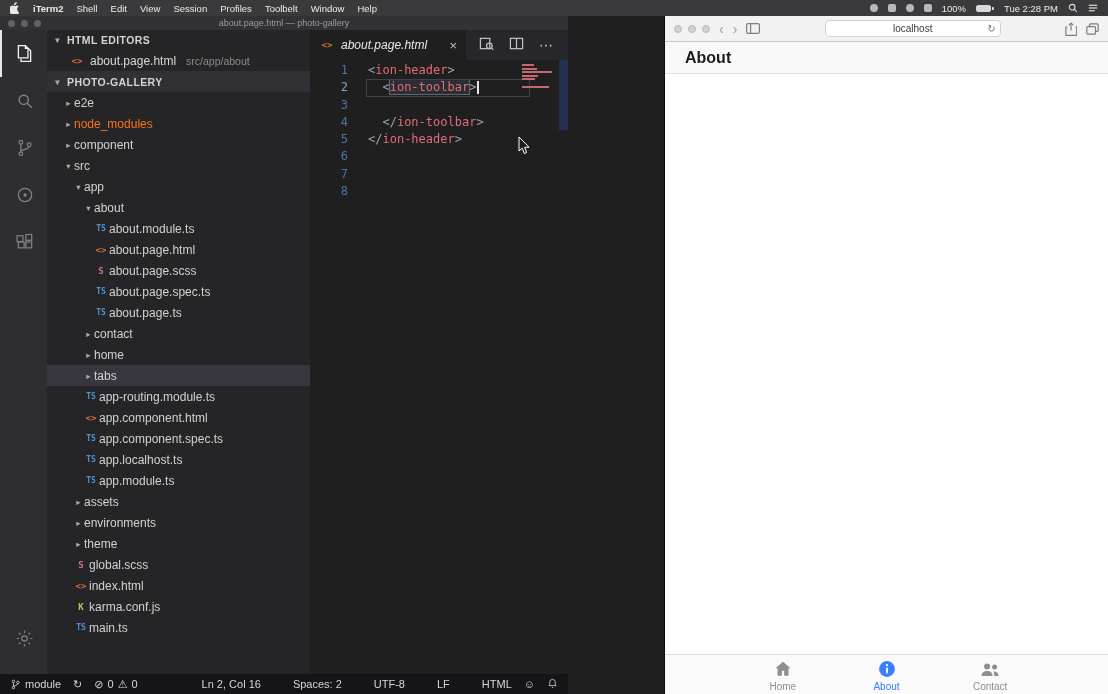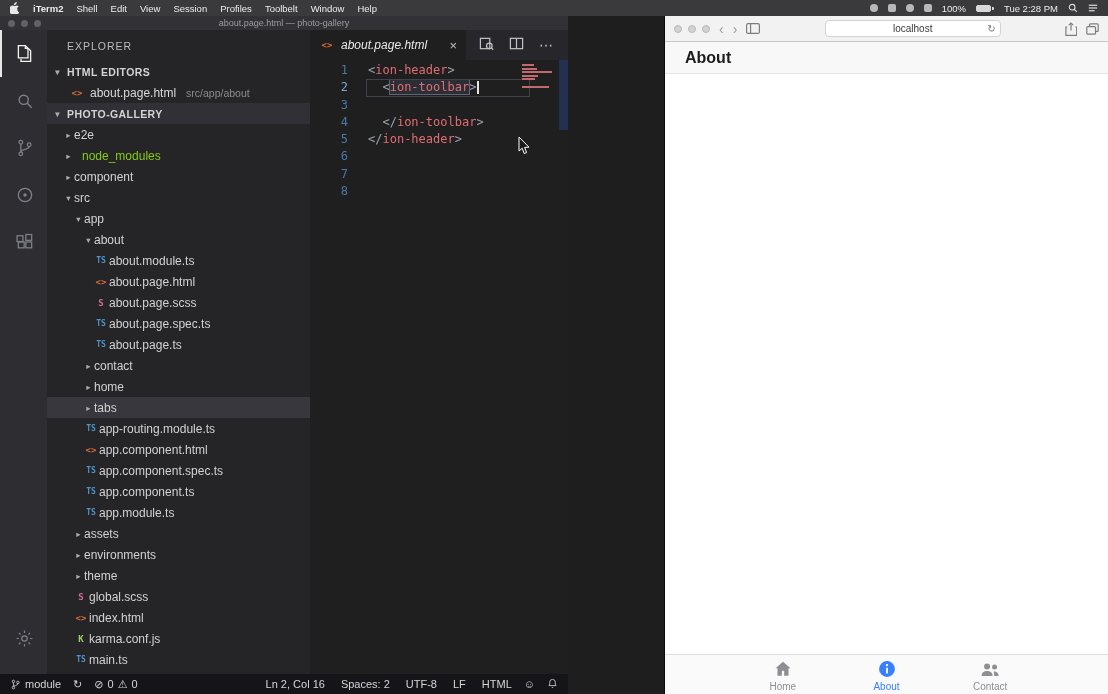--- a/index.html
+++ b/index.html
@@ -36,21 +36,21 @@
   .sidebar { width:263px; background:#252528; color:#cccccc; display:flex; flex-direction:column; overflow:hidden; flex:0 0 auto; }
   .explorer-title { height:32px; line-height:32px; padding-left:20px; font-size:10.5px; letter-spacing:1px; color:#bbbbbb; }
   .section-header { height:20px; display:flex; align-items:center; gap:4px; padding-left:5px; font-size:10.5px; font-weight:700; color:#d4d4d4; letter-spacing:.4px; }
   .section-header.project { height:21px; background:#303036; }
   .tw { width:11px; text-align:center; font-size:8.5px; color:#ababab; flex:0 0 auto; }
   .oe-row { height:21px; display:flex; align-items:center; gap:5px; padding-left:22px; font-size:12px; color:#d8d8d8; }
   .oe-path { font-size:10.5px; color:#8c8c8c; margin-left:5px; }
   .file-tree { flex:1; overflow:hidden; }
   .tree-row { height:21px; display:flex; align-items:center; font-size:12px; color:#d2d2d2; white-space:nowrap; }
   .tree-row.selected { background:#37373d; }
-  .tlabel.dim { color:#84cc16;margin-left:8px; }
+  .tlabel.dim { color:#f97316; }
   .fic { width:16px; flex:0 0 auto; font-weight:700; font-size:8px; text-align:center; font-family:"DejaVu Sans Mono",monospace; }
   .ic-ts { color:#4e94c9; }
   .ic-html { color:#e0703a; font-size:9px; }
   .ic-scss { color:#d26a9a; font-size:9px; }
   .ic-karma { color:#9ed06a; font-size:9px; }
 
   .editor { flex:1; display:flex; flex-direction:column; min-width:0; background:#1f1f1f; position:relative; }
   .tabbar { height:30px; background:#27272b; display:flex; align-items:stretch; flex:0 0 auto; }
   .tab { width:156px; background:#1f1f1f; display:flex; align-items:center; gap:6px; padding:0 9px; font-size:12px; color:#eaeaea; }
   .tab-label { font-style:italic; }
@@ -71,21 +71,21 @@
   .code-line.current::before { content:""; position:absolute; left:56px; right:38px; top:0; bottom:0; border:1px solid #42424c; pointer-events:none; }
   .caret { display:inline-block; width:1.2px; height:13px; background:#e6e6e6; vertical-align:middle; margin-left:1px; }
   .minimap { position:absolute; top:4px; right:14px; width:32px; }
   .mini-bar { height:2px; margin-bottom:1.6px; background:#c06a70; }
   .mini-gap { height:2px; margin-bottom:1.6px; }
   .scroll-decor { position:absolute; top:0; right:0; width:9px; height:70px; background:#233052; }
   .mouse { position:absolute; left:208px; top:76px; z-index:40; }
 
   .statusbar { height:20px; background:#141419; display:flex; align-items:center; color:#d6d6d6; font-size:11px; padding:0 10px; gap:12px; flex:0 0 auto; }
   .sb-group { display:flex; align-items:center; gap:4px; }
-  .status-right { margin-left:auto; display:flex; align-items:center; gap:16px; }
+  .status-right { margin-left:auto; display:flex; align-items:center; gap:32px; }
   .sb-glyph { font-size:11px; }
 
   
   .safari { position:absolute; top:16px; left:664px; width:444px; height:678px; background:#ffffff; display:flex; flex-direction:column; border-left:1px solid #0a0a0a; }
   .s-toolbar { height:26px; background:#f2f2f3; border-bottom:1px solid #c8c8c8; display:flex; align-items:center; padding:0 9px; gap:9px; flex:0 0 auto; }
   .s-dot { width:8px; height:8px; border-radius:50%; background:#d2d2d2; border:1px solid #b9b9b9; }
   .s-dots { display:flex; gap:6px; }
   .nav-chevron { color:#9a9a9a; font-size:14px; line-height:1; }
   .s-spacer { flex:1; }
   .address { width:176px; height:17px; background:#ffffff; border:1px solid #d2d2d2; border-radius:4px;
@@ -200,21 +200,20 @@
       </div>
       <div class="ab-item ab-gear">
         <svg width="19" height="19" viewBox="0 0 24 24" fill="none" stroke="currentColor" stroke-width="1.5">
             <circle cx="12" cy="12" r="3.4"></circle>
             <path d="M12 2v3M12 19v3M2 12h3M19 12h3M4.9 4.9l2.1 2.1M17 17l2.1 2.1M19.1 4.9L17 7M7 17l-2.1 2.1"></path>
           </svg>
       </div>
     </div>
 
     <div class="sidebar">
-      <div class="explorer-title">EXPLORER</div>
       <div class="section-header">
         <span class="tw">▾</span>
         <span>HTML EDITORS</span>
       </div>
       <div class="oe-row">
         <span class="fic ic-html">&lt;&gt;</span>
         <span>about.page.html</span>
         <span class="oe-path">src/app/about</span>
       </div>
       <div class="section-header project">
@@ -285,21 +284,21 @@
           <div class="tree-row" style="padding-left: 36px;">
             <span class="fic ic-html">&lt;&gt;</span>
             <span class="tlabel">app.component.html</span>
           </div>
           <div class="tree-row" style="padding-left: 36px;">
             <span class="fic ic-ts">TS</span>
             <span class="tlabel">app.component.spec.ts</span>
           </div>
           <div class="tree-row" style="padding-left: 36px;">
             <span class="fic ic-ts">TS</span>
-            <span class="tlabel">app.component.ts</span>
+            <span class="tlabel">app.localhost.ts</span>
           </div>
           <div class="tree-row" style="padding-left: 36px;">
             <span class="fic ic-ts">TS</span>
             <span class="tlabel">app.module.ts</span>
           </div>
           <div class="tree-row" style="padding-left: 26px;">
             <span class="tw">▸</span>
             <span class="tlabel">assets</span>
           </div>
           <div class="tree-row" style="padding-left: 26px;">

